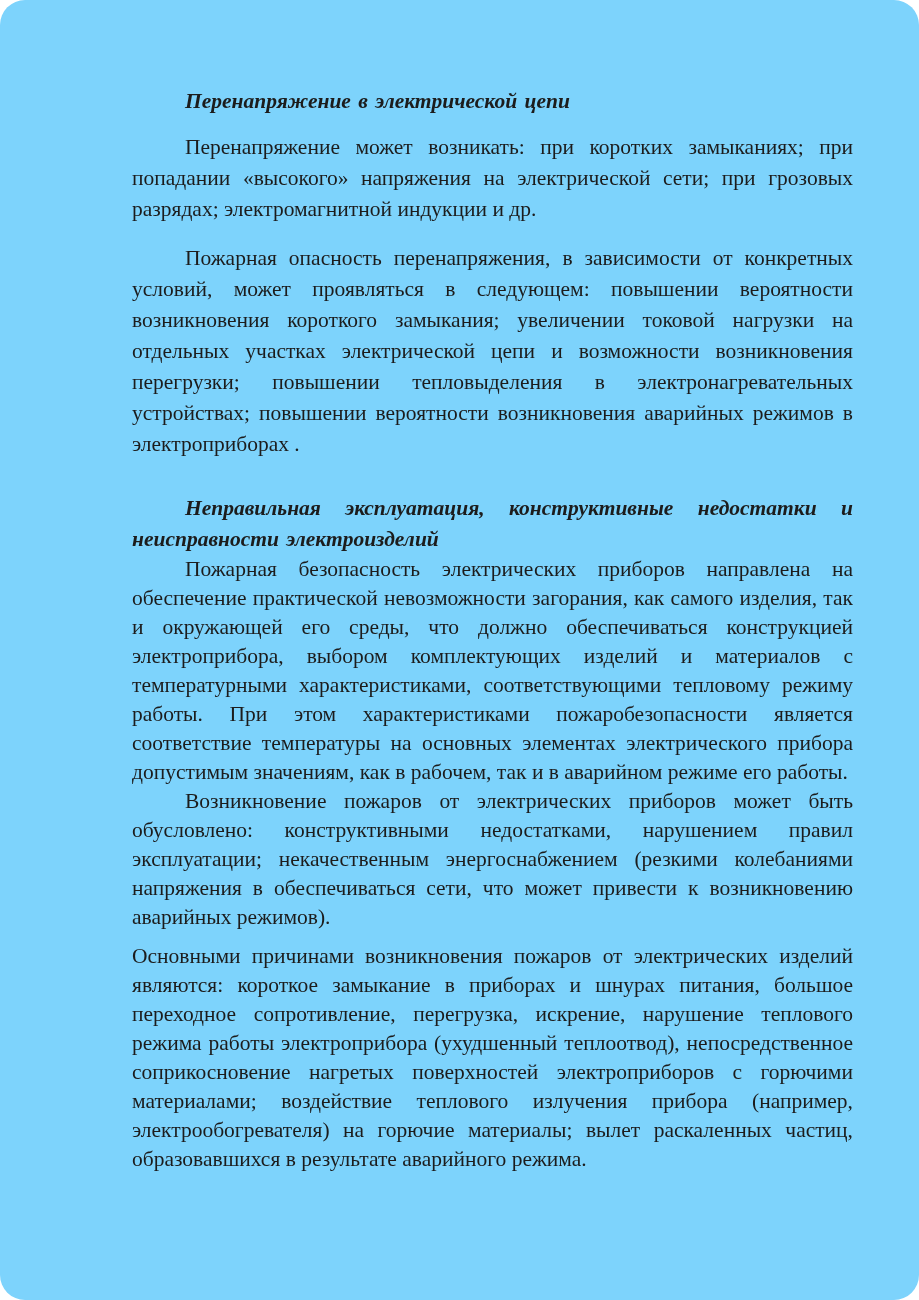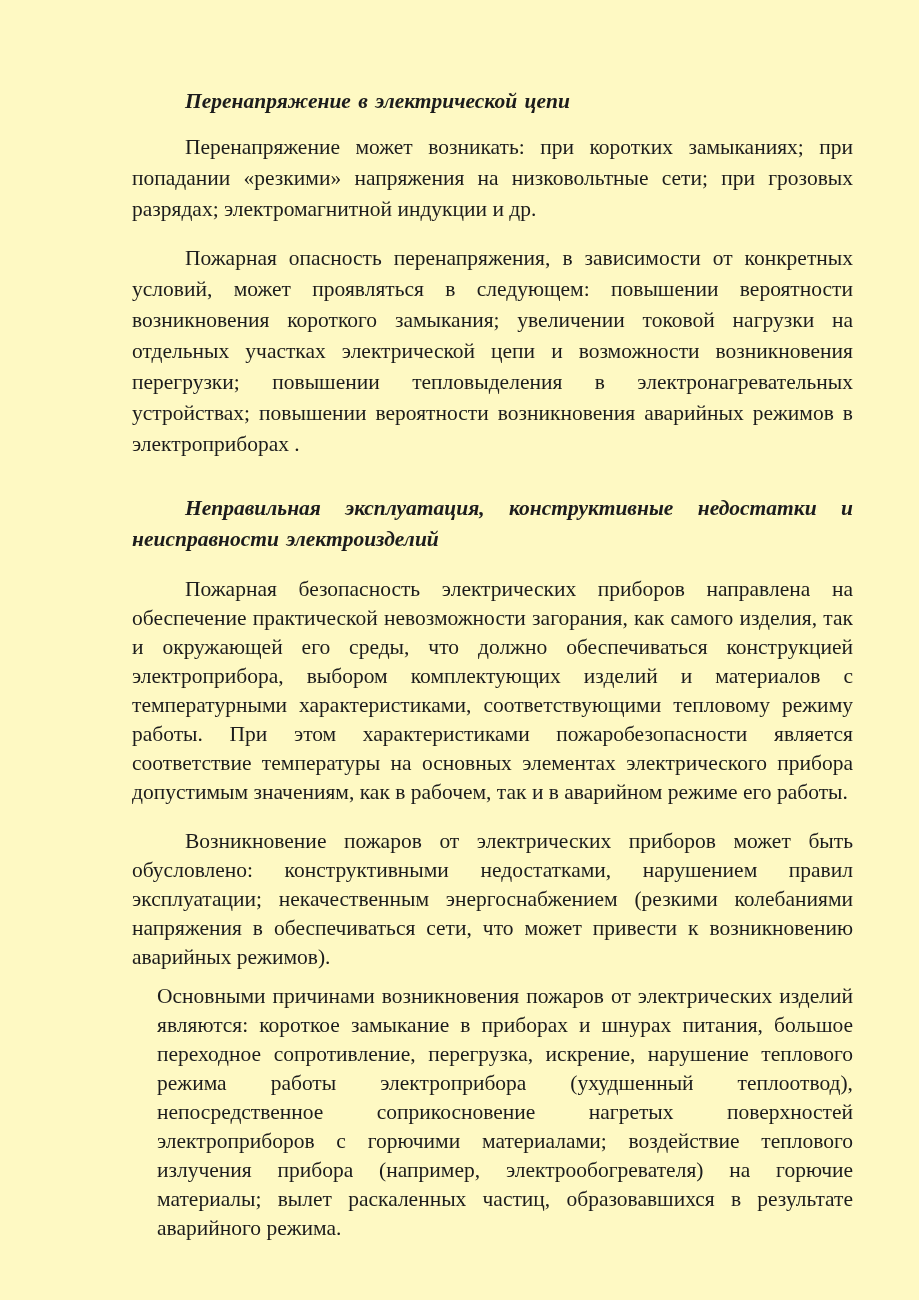--- a/index.html
+++ b/index.html
@@ -4,24 +4,25 @@
 <style>
   html, body {
     margin: 0;
     padding: 0;
     background: #ffffff;
   }
   .page {
     position: relative;
     width: 919px;
     height: 1300px;
-    background: #fef9c3;
+    background: #7dd3fc;
     overflow: hidden;
     font-family: "Liberation Serif", "DejaVu Serif", serif;
     color: #1c1c1c;
+    border-radius: 25px;
   }
   .content {
     position: absolute;
     top: 0;
     left: 0;
     box-sizing: border-box;
     width: 919px;
     padding: 86px 66px 0 132px;
     font-size: 21.5px;
   }
@@ -45,39 +46,37 @@
     margin: 0;
   }
   .para.indented {
     text-indent: 53px;
   }
   .para.loose {
     line-height: 31px;
   }
   .para.tight {
     line-height: 29px;
-    margin-top: 20px;
   }
   .para.gap-after {
     margin-bottom: 18px;
   }
   .para.gap-before {
     margin-top: 10px;
-    margin-left: 25px;
   }
 </style>
 </head>
 <body>
 
 <div class="page">
   <div class="content">
 
     <p class="doc-heading h-first">Перенапряжение в электрической цепи</p>
 
-    <p class="para indented loose gap-after">Перенапряжение может возникать: при коротких замыканиях; при попадании «резкими» напряжения на низковольтные сети; при грозовых разрядах; электромагнитной индукции и др.</p>
+    <p class="para indented loose gap-after">Перенапряжение может возникать: при коротких замыканиях; при попадании «высокого» напряжения на электрической сети; при грозовых разрядах; электромагнитной индукции и др.</p>
 
     <p class="para indented loose">Пожарная опасность перенапряжения, в зависимости от конкретных условий, может проявляться в следующем: повышении вероятности возникновения короткого замыкания; увеличении токовой нагрузки на отдельных участках электрической цепи и возможности возникновения перегрузки; повышении тепловыделения в электронагревательных устройствах; повышении вероятности возникновения аварийных режимов в электроприборах .</p>
 
     <p class="doc-heading h-second">Неправильная эксплуатация, конструктивные недостатки и неисправности электроизделий</p>
 
     <p class="para indented tight">Пожарная безопасность электрических приборов направлена на обеспечение практической невозможности загорания, как самого изделия, так и окружающей его среды, что должно обеспечиваться конструкцией электроприбора, выбором комплектующих изделий и материалов с температурными характеристиками, соответствующими тепловому режиму работы. При этом характеристиками пожаробезопасности является соответствие температуры на основных элементах электрического прибора допустимым значениям, как в рабочем, так и в аварийном режиме его работы.</p>
 
     <p class="para indented tight">Возникновение пожаров от электрических приборов может быть обусловлено: конструктивными недостатками, нарушением правил эксплуатации; некачественным энергоснабжением (резкими колебаниями напряжения в обеспечиваться сети, что может привести к возникновению аварийных режимов).</p>
 
     <p class="para tight gap-before">Основными причинами возникновения пожаров от электрических изделий являются: короткое замыкание в приборах и шнурах питания, большое переходное сопротивление, перегрузка, искрение, нарушение теплового режима работы электроприбора (ухудшенный теплоотвод), непосредственное соприкосновение нагретых поверхностей электроприборов с горючими материалами; воздействие теплового излучения прибора (например, электрообогревателя) на горючие материалы; вылет раскаленных частиц, образовавшихся в результате аварийного режима.</p>

